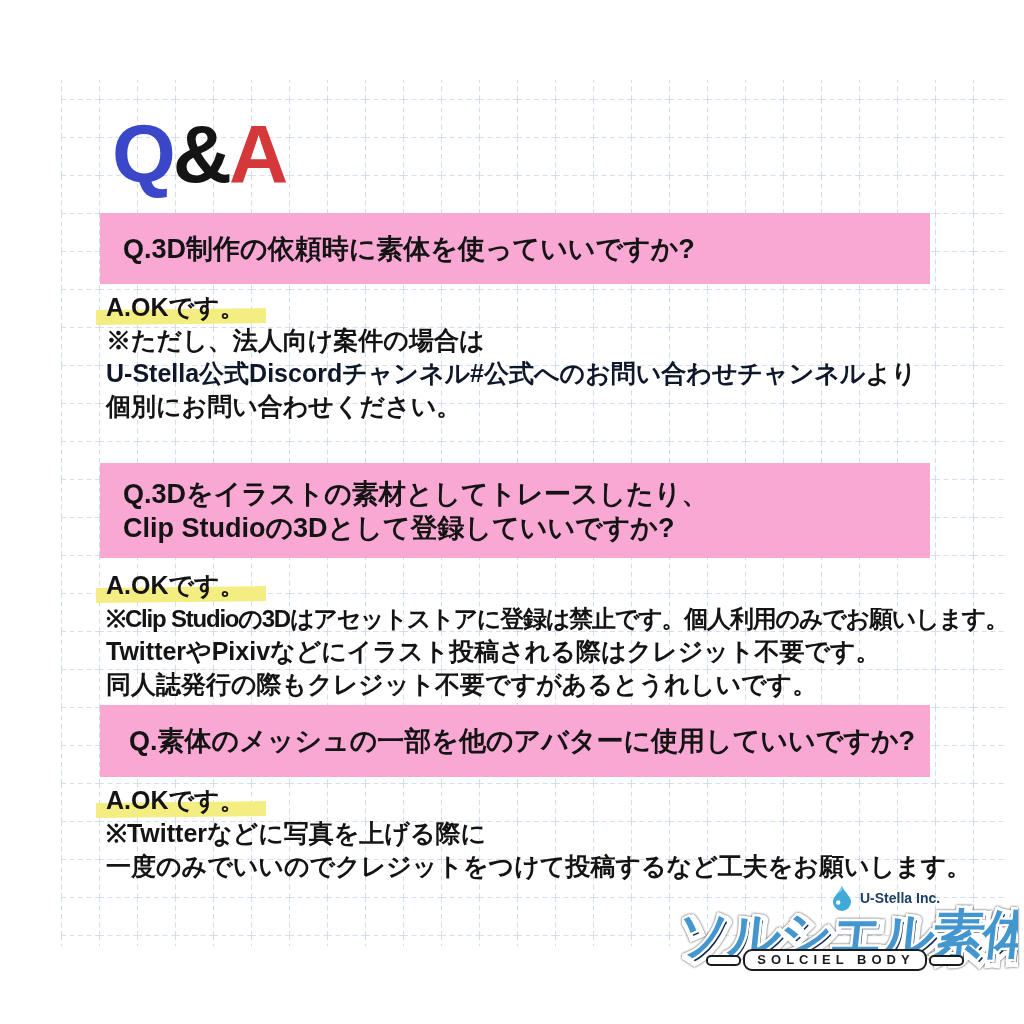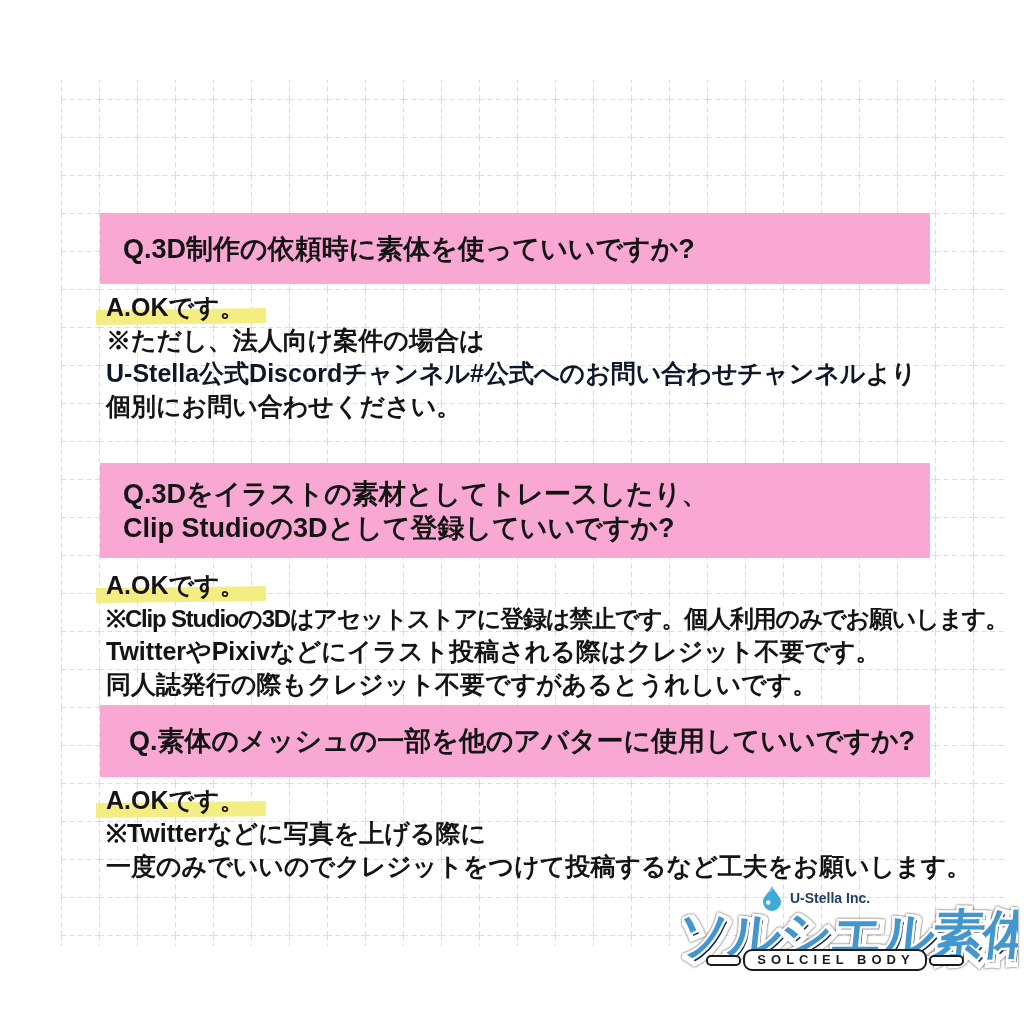--- a/index.html
+++ b/index.html
@@ -33,21 +33,21 @@
   .answer.a3{top:784px;}
   .line{white-space:nowrap;}
   .line.ok{position:relative;display:inline-block;}
   .line.ok .hl{position:absolute;left:-10px;bottom:0px;width:170px;height:15px;
                background:#f4ee82;transform:rotate(-0.6deg);z-index:0;}
   .line.ok .ok-text{position:relative;z-index:1;}
   .red{color:#0f172a;}
   .tight{font-size:24px;letter-spacing:-1.2px;}
 
   
-  .company-row{position:absolute;left:760px;top:885px;display:flex;align-items:center;}
+  .company-row{position:absolute;left:830px;top:885px;display:flex;align-items:center;}
   .droplet{width:24px;height:26px;margin-right:6px;}
   .company-name{font-size:14px;font-weight:700;color:#1e4066;}
 
   .logo-svg{position:absolute;left:682px;top:897px;width:336px;height:76px;
             filter:drop-shadow(0 0 1px rgba(0,0,0,0.75));}
 
   .pill-row{position:absolute;left:706px;top:949px;width:258px;height:22px;
             display:flex;align-items:center;}
   .pill-line{flex:1;height:7px;background:#ffffff;border:2px solid #1b1b1b;
              border-radius:5px;}
@@ -62,20 +62,23 @@
 
   <svg class="grid-svg">
     <defs>
       <pattern id="grid" x="23" y="23" width="38" height="38" patternUnits="userSpaceOnUse">
         <path d="M0 0 H38 M0 0 V38" fill="none" stroke="#c8d6e9" stroke-width="1.6" stroke-dasharray="5 3.5"></path>
       </pattern>
     </defs>
     <rect x="61" y="80" width="944" height="866" fill="url(#grid)"></rect>
   </svg>
 
+  <div class="title">
+    <span class="tq">Q</span><span class="tamp">&amp;</span><span class="ta">A</span>
+  </div>
 
   <div class="qbox q1">
     <div class="line">Q.3D制作の依頼時に素体を使っていいですか?</div>
   </div>
   <div class="answer a1">
     <div class="line ok">
       <span class="hl"></span>
       <span class="ok-text">A.OKです。</span>
     </div>
     <div class="line">※ただし、法人向け案件の場合は</div>

